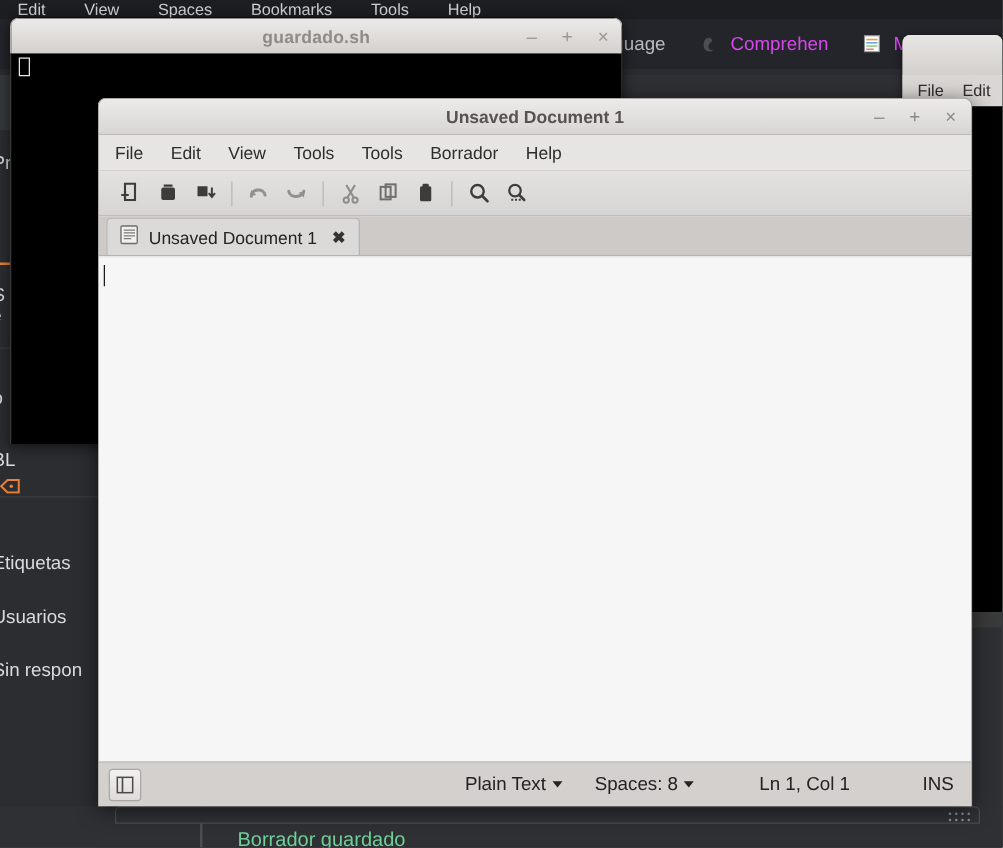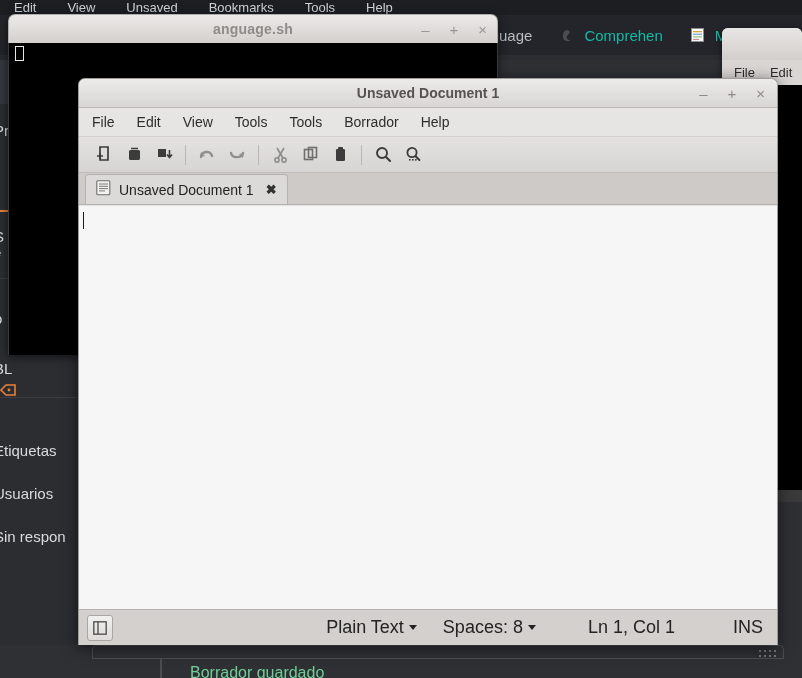--- a/index.html
+++ b/index.html
@@ -20,21 +20,21 @@
     display:flex; align-items:flex-end; gap:31px; padding-left:14px; box-sizing:border-box;
     overflow:hidden;
   }
   .ff-menubar span { line-height:14px; white-space:nowrap; }
 
   .ff-tabstrip {
     position:absolute; left:0; top:15px; width:802px; height:40px;
     background:#23252a; display:flex; align-items:center; overflow:hidden;
   }
   .ff-tab {
-    display:flex; align-items:center; gap:9px; color:#14b8a6; font-size:15px;
+    display:flex; align-items:center; gap:9px; color:#d946ef; font-size:15px;
     padding:0 14px; height:40px; white-space:nowrap;
   }
   .ff-tab .tico { width:15px; height:15px; display:inline-block; flex:0 0 auto; }
   .ff-tab.dim { color:#b9bcc1; }
 
   .ff-toolbar-line { position:absolute; left:0; top:55px; width:802px; height:5px; background:#2a2c31; }
 
   
   .app-sidebar {
     position:absolute; left:0; top:60px; width:78px; height:618px;
@@ -165,21 +165,21 @@
     flex:1 1 auto; background:#f6f6f6; position:relative; overflow:hidden;
   }
   .g-caret {
     position:absolute; left:4px; top:7px; width:1px; height:17px; background:#1a1a1a;
   }
   .g-editor-topline { position:absolute; left:0; top:0; width:100%; height:1px; background:#e2e2e2; }
 
   .g-status {
     flex:0 0 auto; height:36px; background:#d3d0cd; border-top:1px solid #b5b2af;
     display:flex; align-items:center; padding:0 14px 0 8px; box-sizing:border-box;
-    font-size:18px; color:#232323;
+    font-size:15px; color:#232323;
   }
   .g-panelbtn {
     width:24px; height:24px; border:1px solid #a9a6a3; border-radius:3px;
     background:linear-gradient(#f2f1f0,#dedbd8);
     display:flex; align-items:center; justify-content:center;
   }
   .g-status .spacer { flex:1 1 auto; }
   .st-item { display:flex; align-items:center; gap:5px; white-space:nowrap; }
   .st-gap-a { width:26px; } .st-gap-b { width:52px; } .st-gap-c { width:58px; }
   .caretdown { display:inline-block; width:0;height:0;border-left:4px solid transparent;border-right:4px solid transparent;border-top:5px solid #232323; }
@@ -190,21 +190,21 @@
 </head>
 <body>
 
 <div id="screen">
 
   <div class="ff-window">
 
     <div class="ff-menubar">
       <span>Edit</span>
       <span>View</span>
-      <span>Unsaved</span>
+      <span>Spaces</span>
       <span>Bookmarks</span>
       <span>Tools</span>
       <span>Help</span>
     </div>
 
     <div class="ff-tabstrip">
       <div class="ff-tab dim" style="margin-left:460px;">
         <span>anguage</span>
       </div>
       <div class="ff-tab">
@@ -313,21 +313,21 @@
       <div>&nbsp;</div>
       <div>&nbsp;</div>
       <div>@gea</div>
       <div>@gea</div>
     </div>
     <div class="bgterm-foot"></div>
   </div>
 
   <div class="term2">
     <div class="term2-title">
-      <div class="t">anguage.sh</div>
+      <div class="t">guardado.sh</div>
       <div class="term2-btns">
         <span>–</span>
         <span>+</span>
         <span>×</span>
       </div>
     </div>
     <div class="term2-body">
       <div><span class="curblock"></span></div>
     </div>
   </div>

